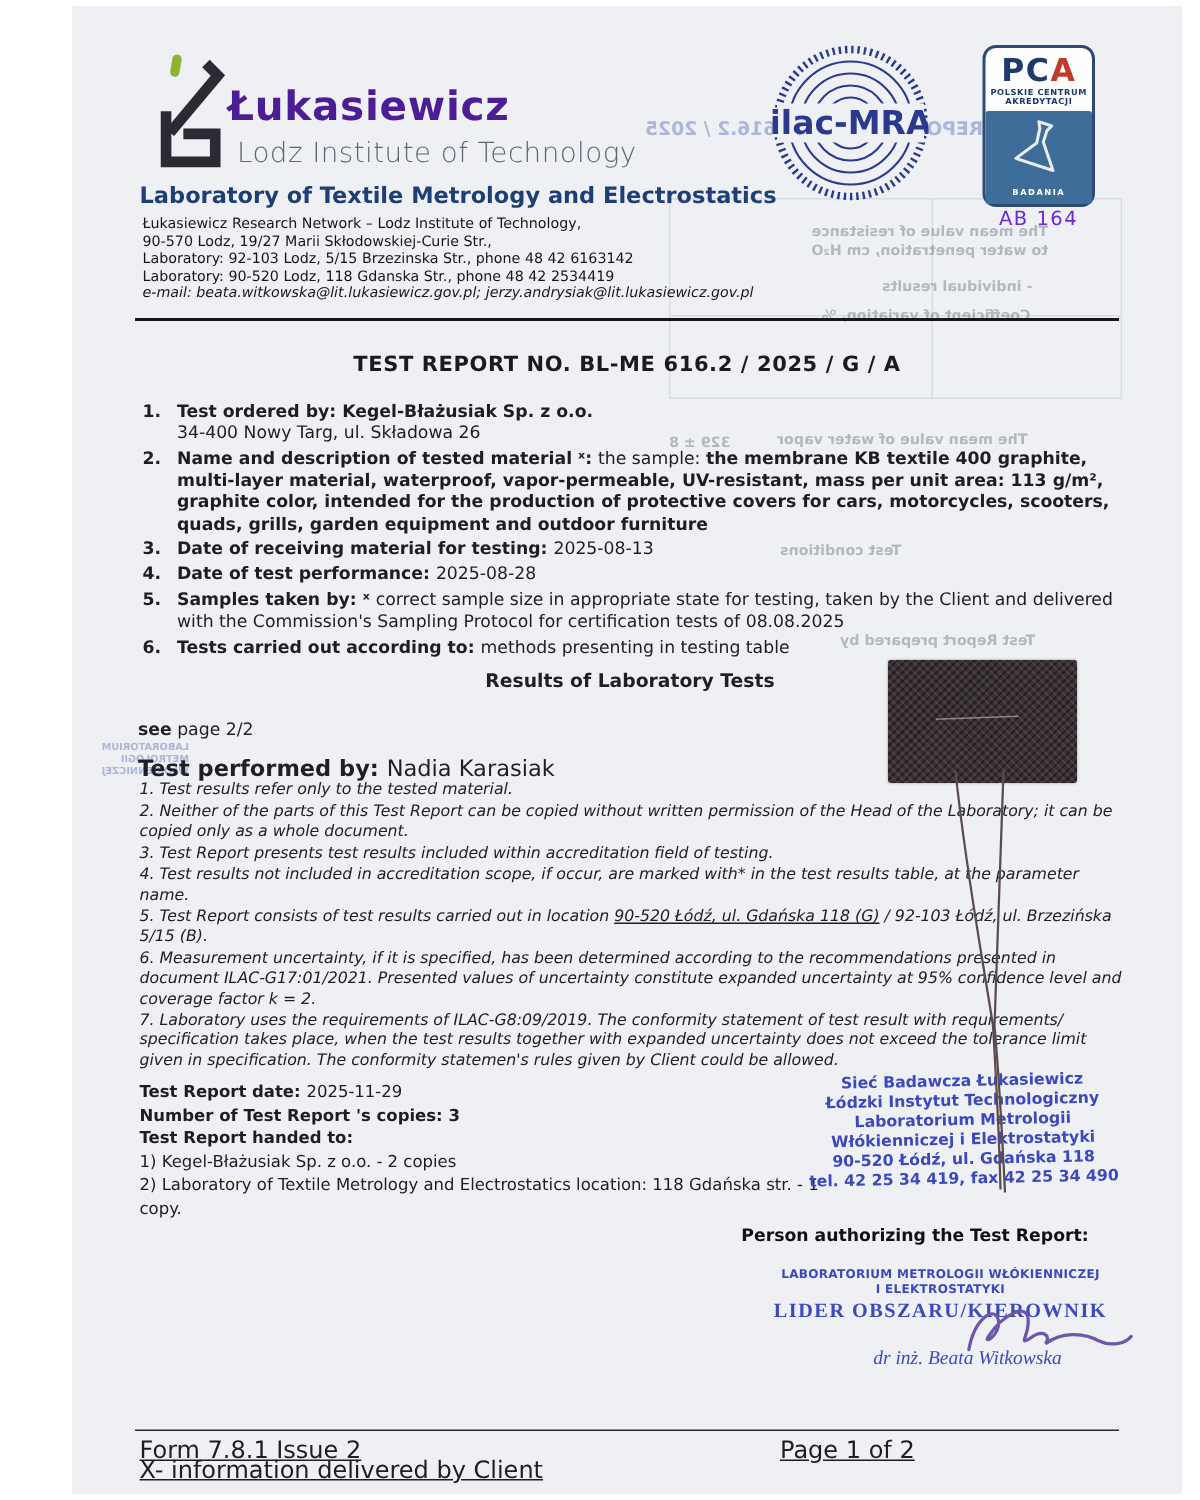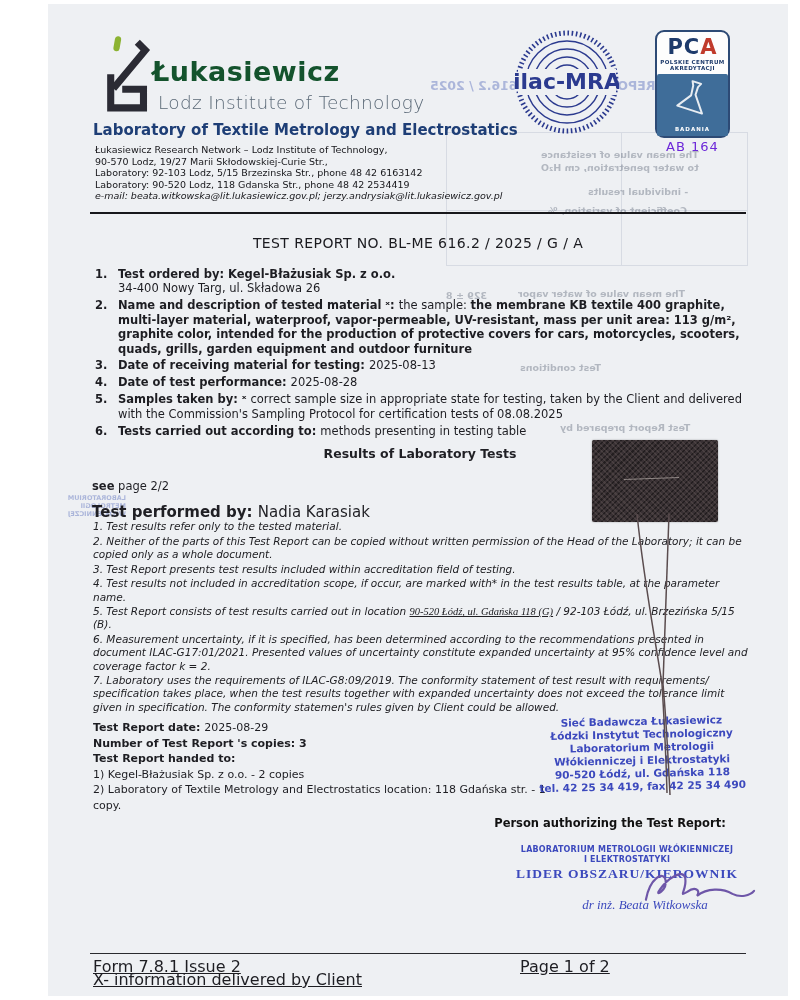--- a/index.html
+++ b/index.html
@@ -2,30 +2,30 @@
 <html><head>
 <meta charset="utf-8">
 <style>
   html,body{margin:0;padding:0;background:#ffffff;}
   .canvas{position:relative;width:800px;height:1000px;background:#ffffff;overflow:hidden;
           font-family:"DejaVu Sans","Liberation Sans",sans-serif;color:#1f1f24;}
   .page{position:absolute;left:48px;top:4px;width:740px;height:992px;background:#eef0f3;}
   .abs{position:absolute;}
 
   
-  .brand{left:104px;top:52px;font-size:27px;font-weight:bold;color:#14532d;letter-spacing:.5px;}
+  .brand{left:104px;top:52px;font-size:27px;font-weight:bold;color:#4c1d95;letter-spacing:.5px;}
   .brand-sub{left:110px;top:88px;font-size:18.5px;font-weight:300;color:#5b6977;letter-spacing:.3px;}
   .lab-title{left:45px;top:117px;font-size:15px;font-weight:bold;color:#1e3e76;}
   .addr{left:47px;top:140px;font-size:9.5px;line-height:11.6px;color:#16161a;}
   .addr .it{font-style:italic;}
   .rule1{left:42px;top:208px;width:656px;border-top:2.5px solid #17171b;}
   .ab164{left:618px;top:135px;font-size:13px;color:#6d28d9;letter-spacing:1px;}
 
   
-  .title{left:40px;top:231px;width:660px;text-align:center;font-size:14px;font-weight:normal;letter-spacing:.4px;color:#1a1a1f;}
+  .title{left:40px;top:231px;width:660px;text-align:center;font-size:14px;font-weight:bold;letter-spacing:.4px;color:#1a1a1f;}
   .items{left:47px;top:263px;width:662px;font-size:11.5px;line-height:14.4px;color:#1d1d22;}
   .li{position:relative;padding-left:23px;margin-bottom:2.5px;}
   .li .no{position:absolute;left:0;font-weight:bold;}
   .b{font-weight:bold;}
 
   
   .res-head{left:42px;top:442px;width:660px;text-align:center;font-size:12.5px;font-weight:bold;}
   .see-line{left:44px;top:475px;font-size:11.5px;}
   .perf-line{left:44px;top:499px;font-size:15px;}
 
@@ -34,21 +34,21 @@
     background-image:
       repeating-linear-gradient(45deg, rgba(190,170,160,.13) 0 1.5px, transparent 1.5px 4px),
       repeating-linear-gradient(135deg, rgba(0,0,0,.38) 0 1.5px, transparent 1.5px 4px);
     box-shadow:0 0 2px rgba(0,0,0,.35);}
   .fabric .scratch{position:absolute;left:32px;top:38px;width:55px;height:1px;background:rgba(215,205,200,.55);transform:rotate(-2deg);}
   .threads{left:540px;top:508px;width:170px;height:300px;z-index:6;}
 
   
   .notes{left:45px;top:516px;width:662px;font-size:10.5px;line-height:13.2px;font-style:italic;color:#202024;}
   .notes p{margin:0 0 1.5px 0;}
-  .notes .u{text-decoration:underline;font-family:Liberation Serif, serif;}
+  .notes .u{text-decoration:underline;}
 
   
   .binfo{left:45px;top:716px;width:470px;font-size:11px;line-height:15.6px;color:#1d1d22;}
 
   
   .stamp1{left:473px;top:711px;width:242px;text-align:center;font-size:10.5px;line-height:13px;
           font-weight:bold;color:#3c49bd;transform:rotate(-1.2deg);z-index:4;}
   .auth{left:412px;top:812px;width:300px;text-align:center;font-size:11.5px;font-weight:bold;color:#111;}
   .stamp2{left:429px;top:841px;width:300px;text-align:center;color:#3c49bd;z-index:4;}
   .stamp2 .s-small{font-size:8px;font-weight:bold;line-height:9.5px;letter-spacing:.2px;}
@@ -178,21 +178,21 @@
       <p>1.  Test results refer only to the tested material.</p>
       <p>2.  Neither of the parts of this Test Report can be copied without written permission of the Head of the Laboratory; it can be copied only as a whole document.</p>
       <p>3.  Test Report presents test results included within accreditation  field of testing.</p>
       <p>4.  Test results not included in accreditation scope, if occur, are marked with* in the test results table, at the parameter name.</p>
       <p><span>5.  Test Report consists of test results carried out in location </span><span class="u">90-520 Łódź, ul. Gdańska 118 (G)</span><span> / 92-103 Łódź, ul. Brzezińska 5/15 (B).</span></p>
       <p>6.  Measurement uncertainty, if it is specified, has been determined according to the recommendations presented in document ILAC-G17:01/2021. Presented values of uncertainty constitute expanded uncertainty at 95% confidence level  and coverage factor k = 2.</p>
       <p>7.  Laboratory uses the requirements of ILAC-G8:09/2019. The conformity statement of test result with requirements/ specification takes place, when the test results together with expanded uncertainty does not exceed the tolerance limit given in specification. The conformity statemen's rules given by Client could be allowed.</p>
     </div>
 
     <div class="abs binfo">
-      <div><span class="b">Test Report date: </span><span>2025-08-29</span></div>
+      <div><span class="b">Test Report date: </span><span>2025-11-29</span></div>
       <div class="b">Number of Test Report 's copies: 3</div>
       <div class="b">Test Report handed to:</div>
       <div>1) Kegel-Błażusiak Sp. z o.o. - 2 copies</div>
       <div>2) Laboratory of Textile Metrology and Electrostatics location: 118 Gdańska str. - 1 copy.</div>
     </div>
 
     <div class="abs stamp1">
       <div>Sieć Badawcza Łukasiewicz</div>
       <div>Łódzki Instytut Technologiczny</div>
       <div>Laboratorium Metrologii</div>

